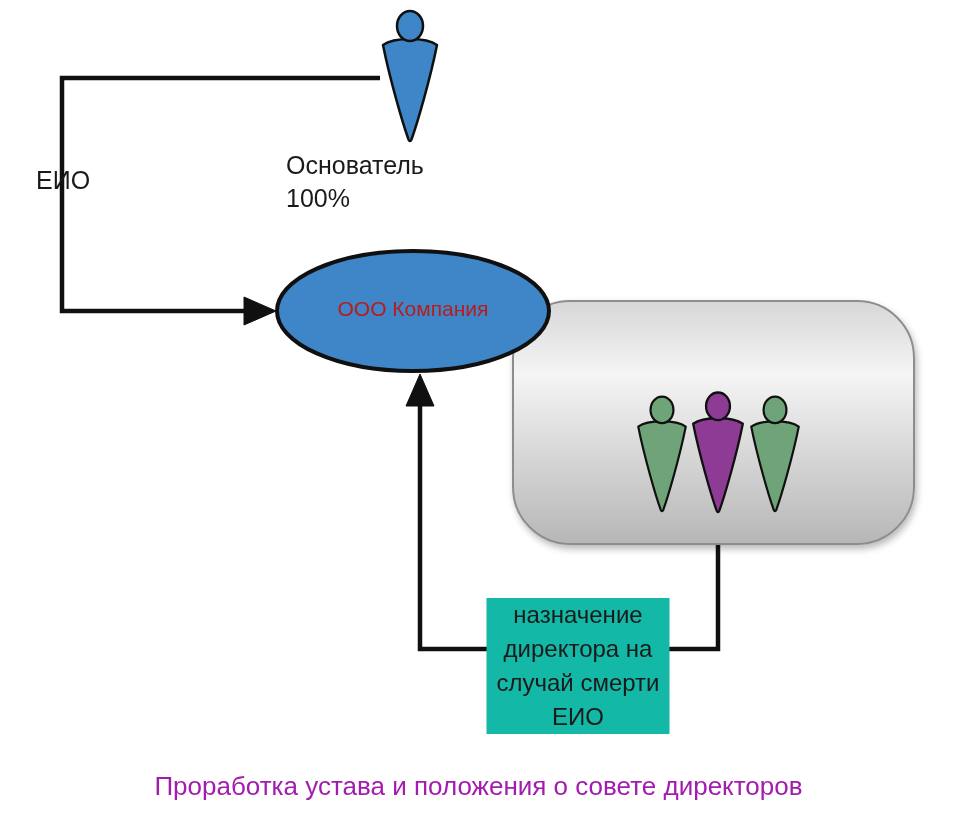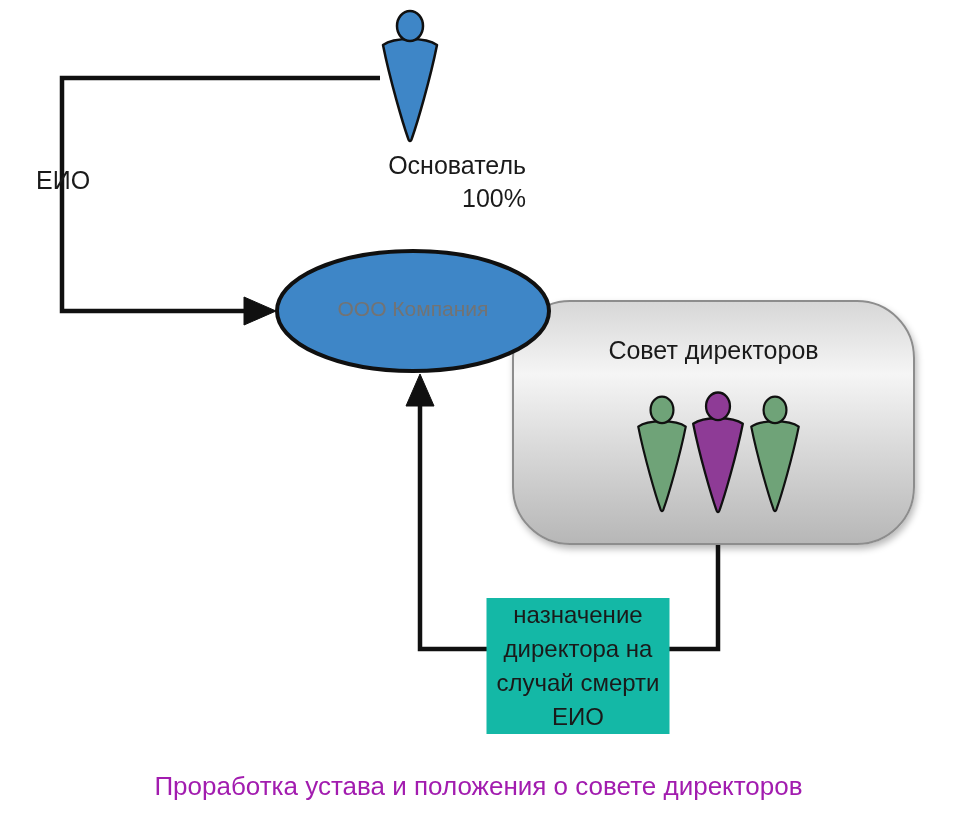--- a/index.html
+++ b/index.html
@@ -13,22 +13,22 @@
     background:linear-gradient(to bottom,#d7d7d7 0%,#f5f5f5 30%,#d8d8d8 62%,#b7b7b7 100%);
     box-shadow:2px 4px 7px rgba(0,0,0,0.28);
   }
   svg.layer{position:absolute;left:0;top:0;}
   .connector{fill:none;stroke:#101010;stroke-width:4.5;stroke-linejoin:miter;}
   .arrowhead{fill:#101010;stroke:#101010;stroke-width:1;}
   .person{stroke:#101010;stroke-width:2.5;stroke-linejoin:round;}
   .company{stroke:#101010;stroke-width:4;}
   .label{position:absolute;color:#1a1a1a;}
   .eio{left:36px;top:166px;font-size:25px;}
-  .founder{left:286px;top:149px;width:240px;text-align:right;font-size:25px;line-height:33px;white-space:pre-line;}
-  .company-label{left:277px;top:297px;width:272px;text-align:center;color:#737373;font-size:21px;}
+  .founder{left:286px;top:149px;width:240px;text-align:left;font-size:25px;line-height:33px;white-space:pre-line;}
+  .company-label{left:277px;top:297px;width:272px;text-align:center;color:#b91c1c;font-size:21px;}
   .board-title{left:512px;top:336px;width:403px;text-align:center;font-size:25px;}
   .note{left:578px;top:598px;transform:translateX(-50%);text-align:center;font-size:24px;line-height:34px;white-space:pre-line;background:#14b8a6;padding:0 10px;}
   .caption{left:0;top:771px;width:957px;text-align:center;font-size:26px;color:#a21caf;}
 </style>
 </head>
 <body>
 
 <div class="canvas">
 
   <div class="board-box"></div>
@@ -59,20 +59,19 @@
     <g transform="translate(718,421) scale(0.92)">
       <path class="person" d="M -27 3 C -16 -5, 16 -5, 27 3 C 20 38, 7 82, 2 96 C 1 100, -1 100, -2 96 C -7 82, -20 38, -27 3 Z" fill="#8e3b96"></path>
       <ellipse class="person" cx="0" cy="-16" rx="13" ry="15" fill="#8e3b96"></ellipse>
     </g>
   </svg>
 
   <div class="label eio">ЕИО</div>
   <div class="label founder">Основатель
 100%</div>
   <div class="label company-label">ООО Компания</div>
-  <div class="label board-title">Совет директоров</div>
   <div class="label note">назначение
 директора на
 случай смерти
 ЕИО</div>
   <div class="label caption">Проработка устава и положения о совете директоров</div>
 
 </div>
 
 </body></html>

